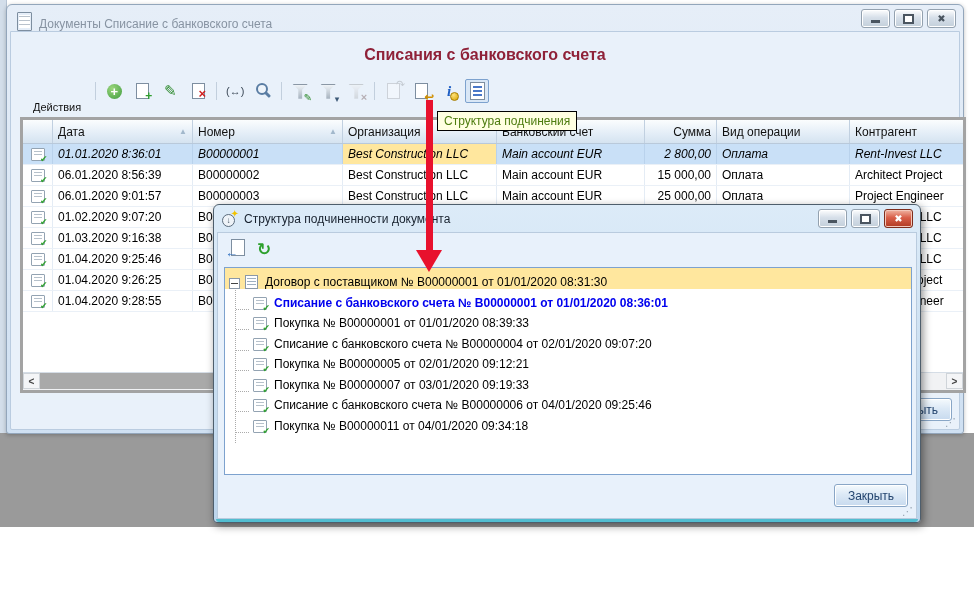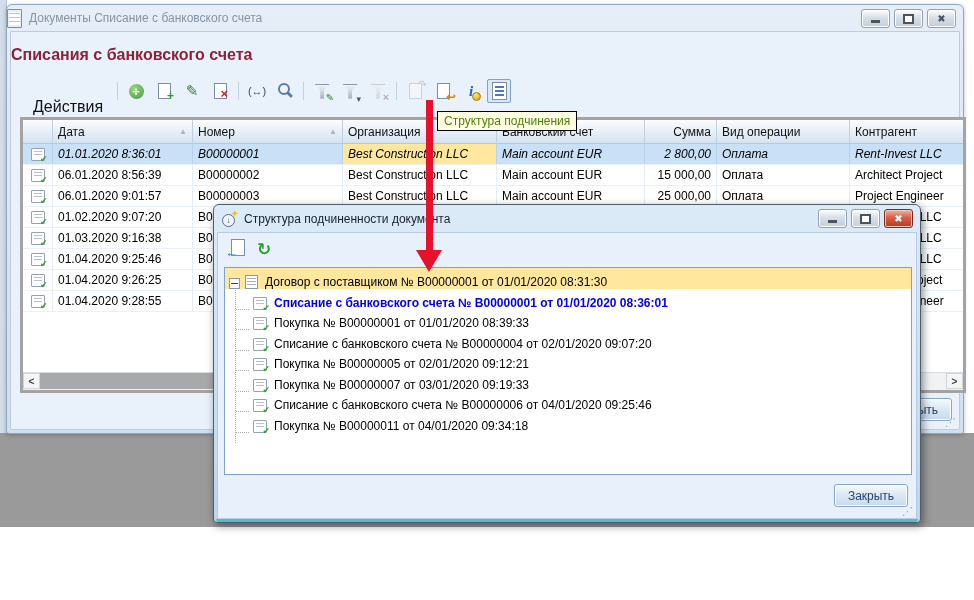--- a/index.html
+++ b/index.html
@@ -7,38 +7,38 @@
   #stage{position:relative;width:974px;height:600px;overflow:hidden;background:#fff;}
 
   
   .left-strip{position:absolute;left:0;top:0;width:6px;height:433px;background:#d3deea;border-right:1px solid #b6c4d4;z-index:1;}
   .gray-band{position:absolute;left:0;top:433px;width:974px;height:94px;background:#9a9a9a;z-index:1;}
 
   
   .mw{position:absolute;left:6px;top:4px;width:956px;height:428px;z-index:10;
       background:linear-gradient(#e6eef8,#cfe0f2);border:1px solid #93a6bb;border-radius:6px 6px 3px 3px;
       box-shadow:0 1px 4px rgba(0,0,0,.25);}
-  .mw-titlebar{position:absolute;left:0;top:0;right:0;height:26px;display:flex;align-items:center;color:#8793a2;font-size:12px;}
+  .mw-titlebar{position:absolute;left:0;top:0;right:0;height:26px;display:flex;align-items:flex-end;padding-left:10px;color:#8793a2;font-size:12px;}
   .mw-title{margin-left:7px;white-space:nowrap;}
   .wbtns{position:absolute;top:4px;right:7px;display:flex;}
   .wbtn{width:27px;height:17px;margin-left:4px;border:1px solid #93a1af;border-radius:3px;
         background:linear-gradient(#fefefe,#d6dfe9 45%,#c3cfda);display:flex;align-items:center;justify-content:center;
         box-shadow:inset 0 0 0 1px #fff;}
   .g-min{width:9px;height:3px;background:#4a5560;margin-top:5px;}
   .g-rest{width:7px;height:6px;border:2px solid #4a5560;background:#fff;}
   .g-close{font-size:10px;font-weight:bold;color:#4a5560;line-height:1;}
   .wbtn.red{background:linear-gradient(#f0b5a3,#d95f49 45%,#b03a22);border-color:#7e2d1d;box-shadow:inset 0 0 0 1px #f3c7ba;}
   .wbtn.red .g-close{color:#fff;}
 
   .mw-content{position:absolute;left:3px;right:3px;top:26px;bottom:3px;background:#e9f1fa;border:1px solid #bacce0;border-radius:0 0 2px 2px;}
-  .heading{position:absolute;left:0;right:0;top:14px;font-size:16px;font-weight:bold;color:#8f2138;}
+  .heading{position:absolute;left:0;right:0;top:14px;text-align:center;font-size:16px;font-weight:bold;color:#8f2138;}
 
   
   .toolbar{position:absolute;left:12px;top:46px;height:26px;display:flex;align-items:center;}
-  .actions-btn{font-size:16px;color:#111;padding:3px 9px;border:1px solid transparent;border-radius:2px;margin-top:32px;}
+  .actions-btn{font-size:11px;color:#111;padding:3px 9px;border:1px solid transparent;border-radius:2px;margin-top:32px;}
   .tsep{width:1px;height:18px;background:#c2cfdd;margin:0 4px;}
   .tbi{width:22px;height:22px;margin:0 2px;position:relative;display:inline-flex;align-items:center;justify-content:center;border:1px solid transparent;border-radius:2px;}
   .tbi.pressed{background:#d9e7f6;border-color:#7da2ce;}
   .tbi.disabled{opacity:.4;filter:grayscale(.8);}
   .i-add::before{content:"+";width:15px;height:15px;border-radius:50%;background:radial-gradient(circle at 35% 30%,#9bd67c,#3f9c3f);color:#fff;font:bold 13px/15px "Liberation Sans",sans-serif;text-align:center;}
   .docface{width:12px;height:15px;background:#fff;border:1px solid #7d8ea0;border-radius:1px;
            background-image:repeating-linear-gradient(#fff 0 3px,#b9c2cc 3px 4px);background-clip:content-box;padding:2px 1px;}
   .i-copy::before{content:"";width:11px;height:14px;background:#fff;border:1px solid #7d8ea0;}
   .i-copy::after{content:"+";position:absolute;right:1px;bottom:-1px;color:#2f9e2f;font-weight:bold;font-size:12px;}
   .i-edit::before{content:"✎";color:#2e8b2e;font-size:15px;}

